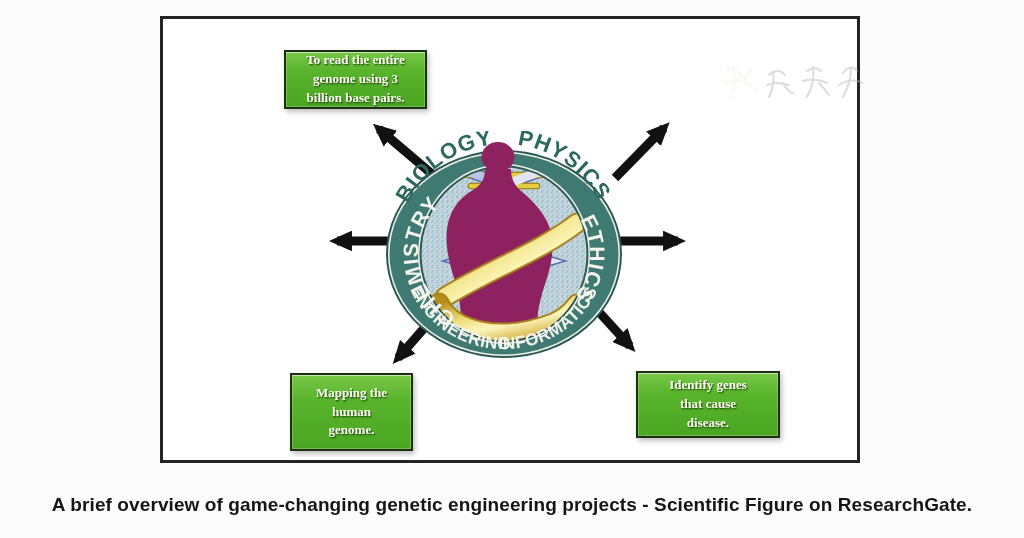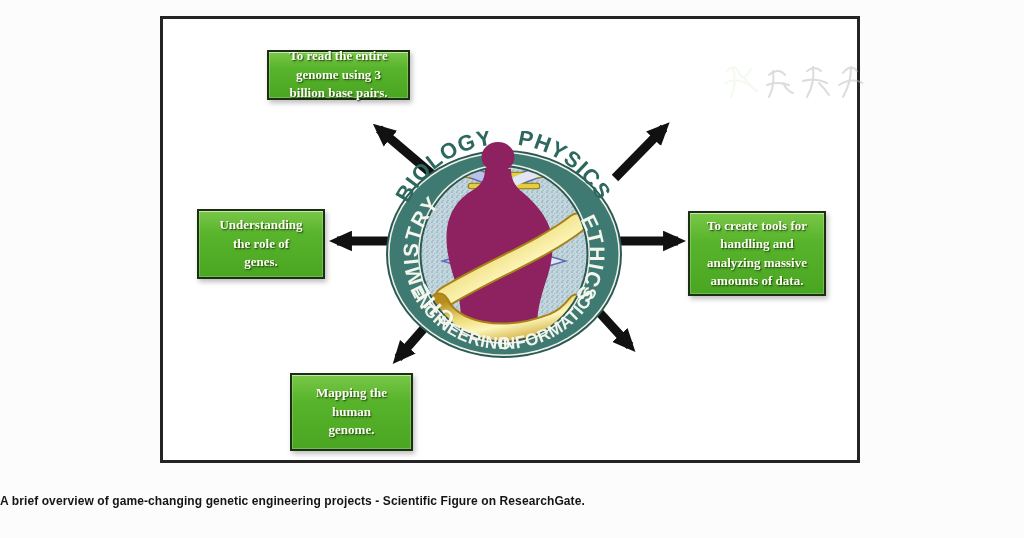--- a/index.html
+++ b/index.html
@@ -19,30 +19,30 @@
     border:2px solid #1d2f12;
     box-shadow:2px 3px 5px rgba(0,0,0,.25), inset 0 1px 0 rgba(255,255,255,.45), inset 0 0 0 1px rgba(255,255,255,.22);
     display:flex;align-items:center;justify-content:center;text-align:center;
   }
   .gbox span{
     font-family:"Liberation Serif",serif;font-weight:bold;
     font-size:13px;line-height:1.45;color:#fdfdf2;
     white-space:pre-line;
     text-shadow:1px 1px 0 rgba(30,70,15,.65), 1px 2px 2px rgba(0,0,0,.25);
   }
-  .box-tl{left:104px;top:31px;width:143px;height:50px;}
+  .box-tl{left:121px;top:31px;width:143px;height:59px;}
   .box-tr{left:431px;top:29px;width:151px;height:72px;}
   .box-ml{left:34px;top:190px;width:128px;height:70px;}
   .box-mr{left:525px;top:192px;width:138px;height:85px;}
   .box-mr span{line-height:1.4;}
   .box-bl{left:127px;top:354px;width:123px;height:78px;}
   .box-br{left:473px;top:352px;width:144px;height:67px;}
   .caption{
-    position:absolute;left:0;top:494px;width:1024px;
-    font-weight:700;font-size:12px;color:#151515;letter-spacing:.1px;
+    position:absolute;left:0;top:494px;width:1024px;text-align:center;
+    font-weight:700;font-size:19px;color:#151515;letter-spacing:.1px;
   }
   .seal{
     position:absolute;left:428px;top:32px;width:54px;height:54px;border-radius:50%;
     border:2px solid rgba(255,255,255,.33);pointer-events:none;
   }
   .wmark{position:absolute;left:540px;top:38px;pointer-events:none;}
 </style>
 </head>
 <body>
 
@@ -162,36 +162,30 @@
         <textPath href="#pBottom" startOffset="68%" text-anchor="middle">INFORMATICS</textPath>
       </text>
     </g>
   </svg>
 
   <div class="gbox box-tl">
     <span>To read the entire
 genome using 3
 billion base pairs.</span>
   </div>
-  <div class="gbox box-ml">
-    <span>Understanding
-the role of
-genes.</span>
-  </div>
-  <div class="gbox box-mr">
-    <span>To create tools for
-handling and
-analyzing massive
-amounts of data.</span>
-  </div>
   <div class="gbox box-bl">
     <span>Mapping the
 human
 genome.</span>
   </div>
+  <div class="gbox box-br">
+    <span>Identify genes
+that cause
+disease.</span>
+  </div>
 
   <div class="seal"></div>
   <svg class="wmark" width="160" height="56" role="img" aria-label="华岳学会">
     <g fill="none" stroke-linecap="round">
       <g stroke="rgba(235,246,228,0.55)" stroke-width="2.2">
         <path d="M24,14 q8,-8 12,2 t12,-4 M22,26 q12,-6 24,2 M30,10 q4,16 -2,30 M42,22 q6,8 12,12"></path>
       </g>
       <g stroke="rgba(185,185,185,0.5)" stroke-width="2">
         <path d="M66,18 q10,-8 16,0 M64,28 q10,-4 22,0 M70,14 q2,14 -4,26 M80,26 q4,8 10,10"></path>
         <path d="M104,14 q8,-6 14,0 M100,24 q12,-4 24,2 M110,10 q2,16 -6,30 M116,26 q6,6 10,12"></path>

